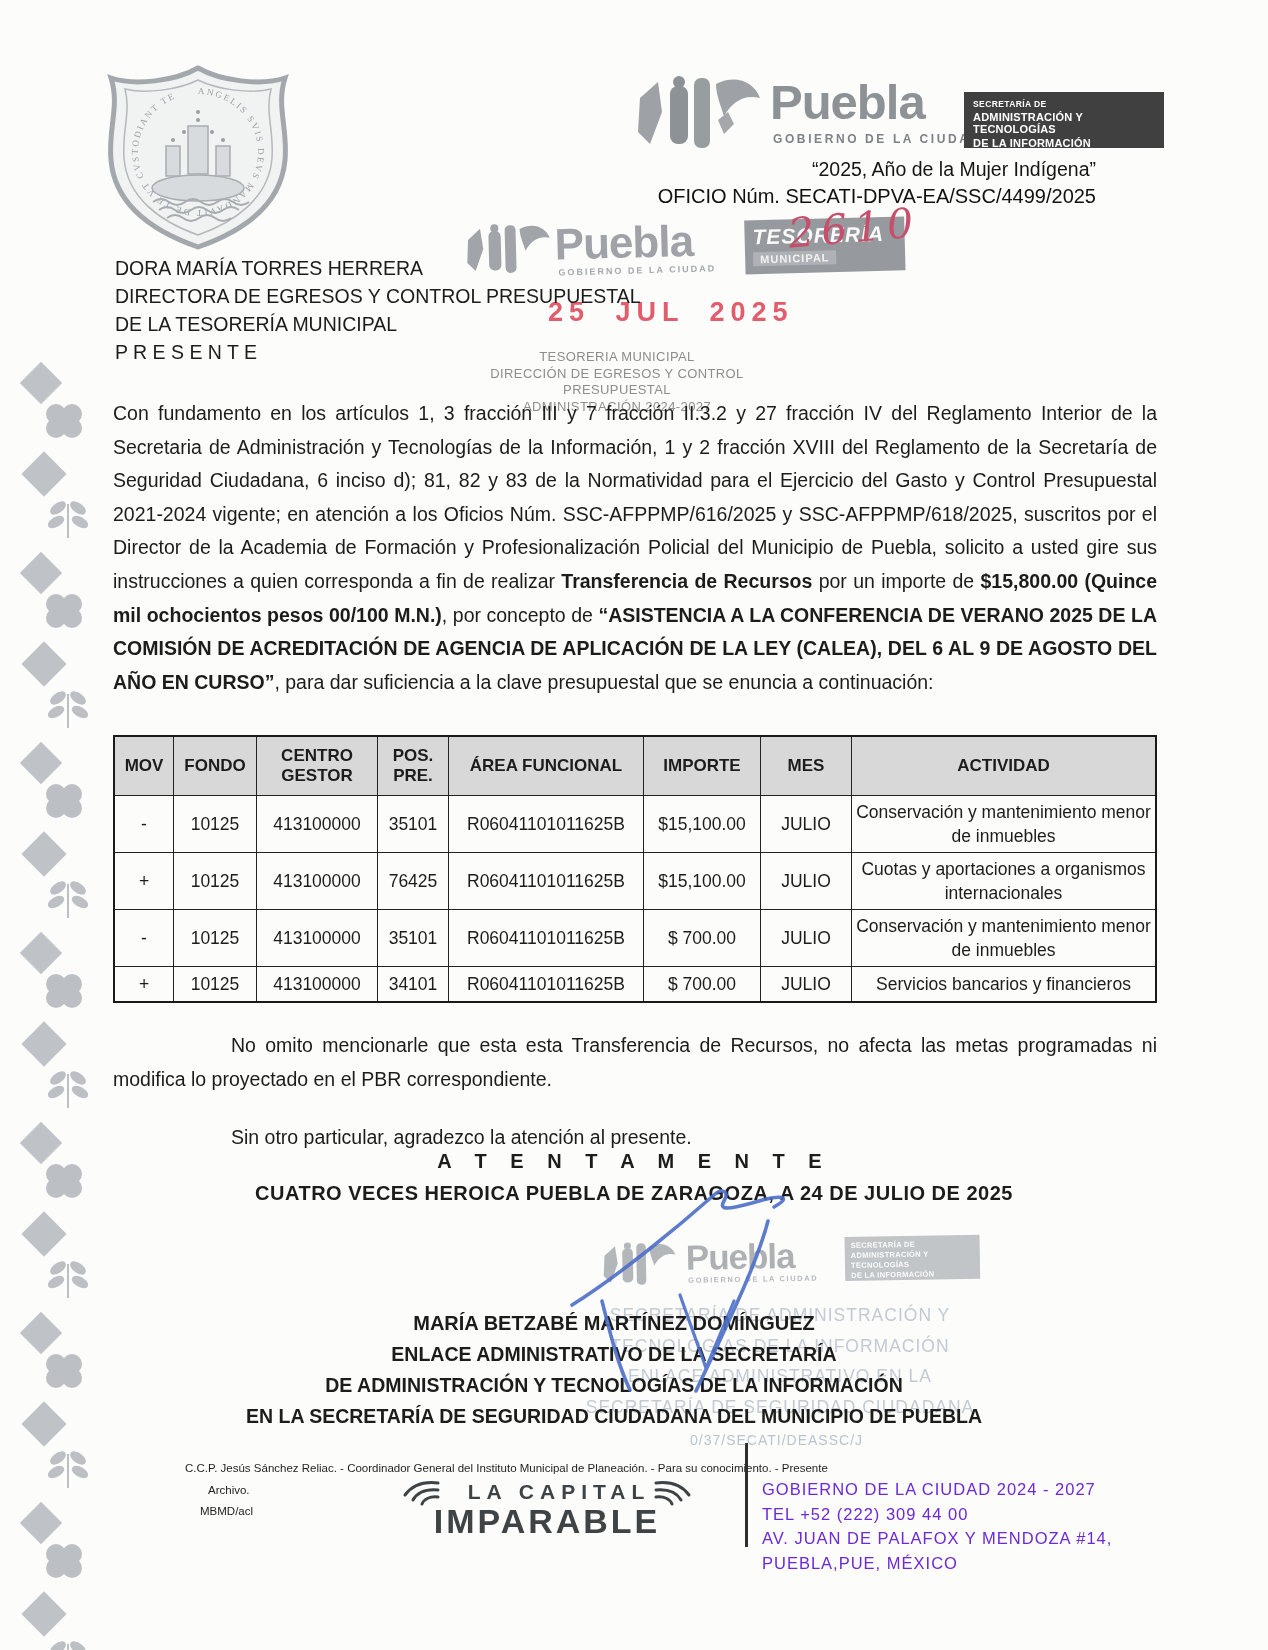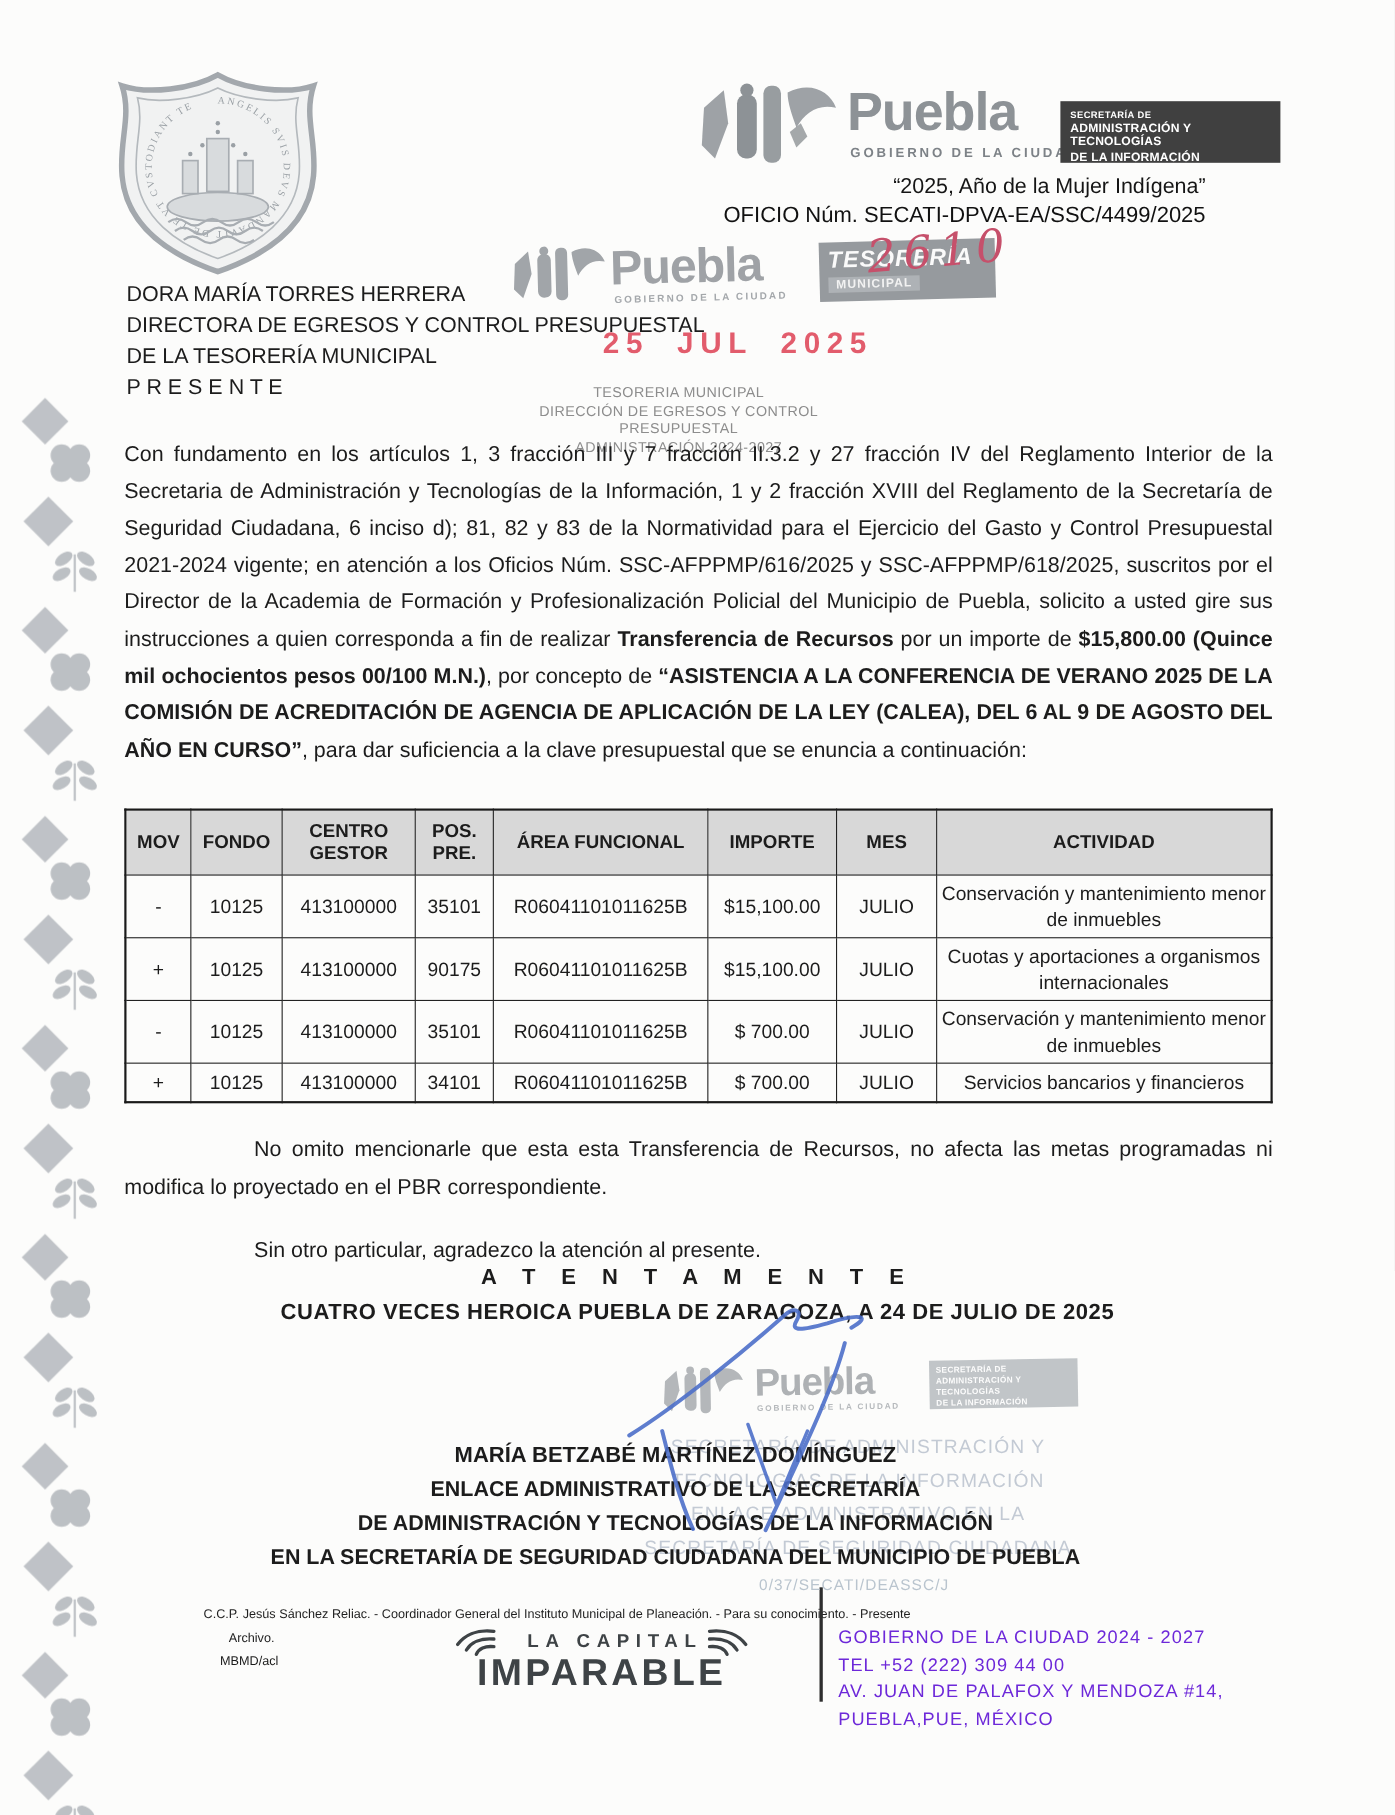--- a/index.html
+++ b/index.html
@@ -77,21 +77,21 @@
   .nameblock{left:134px; top:1312px; width:960px; text-align:center; font-weight:700; z-index:4;}
   .nameblock .n1{font-size:20px; margin-bottom:8px;}
   .nameblock .n2{font-size:19.5px; margin-bottom:8px;}
 
   
   .ccp{left:185px; top:1462px; font-size:11.5px; color:#1f1f1f;}
   .archivo{left:208px; top:1484px; font-size:11.5px;}
   .initials{left:200px; top:1505px; font-size:11.5px;}
   .capital{left:392px; top:1478px; width:310px; text-align:center; color:#3e4346; z-index:3;}
   .capital .row1{display:flex; align-items:center; justify-content:center; gap:4px;}
-  .capital .t1{font-size:17px; font-weight:700; letter-spacing:6px;margin-left:24px;}
+  .capital .t1{font-size:21px; font-weight:700; letter-spacing:6px;margin-left:24px;}
   .capital .t2{font-size:34px; font-weight:700; letter-spacing:3px; margin-top:-4px;}
   .fdivider{left:745px; top:1443px; width:2.5px; height:104px; background:#2e2e2e;}
   .fright{left:762px; top:1477px; font-size:16.5px; line-height:24.5px; color:#6d28d9; letter-spacing:1px;}
 </style>
 </head>
 <body>
 
 <div class="page">
 
   <svg class="abs ornament" width="86" height="1294">
@@ -230,21 +230,21 @@
           <td>35101</td>
           <td>R06041101011625B</td>
           <td>$15,100.00</td>
           <td>JULIO</td>
           <td>Conservación y mantenimiento menor de inmuebles</td>
         </tr>
         <tr>
           <td>+</td>
           <td>10125</td>
           <td>413100000</td>
-          <td>90175</td>
+          <td>76425</td>
           <td>R06041101011625B</td>
           <td>$15,100.00</td>
           <td>JULIO</td>
           <td>Cuotas y aportaciones a organismos internacionales</td>
         </tr>
         <tr>
           <td>-</td>
           <td>10125</td>
           <td>413100000</td>
           <td>35101</td>

